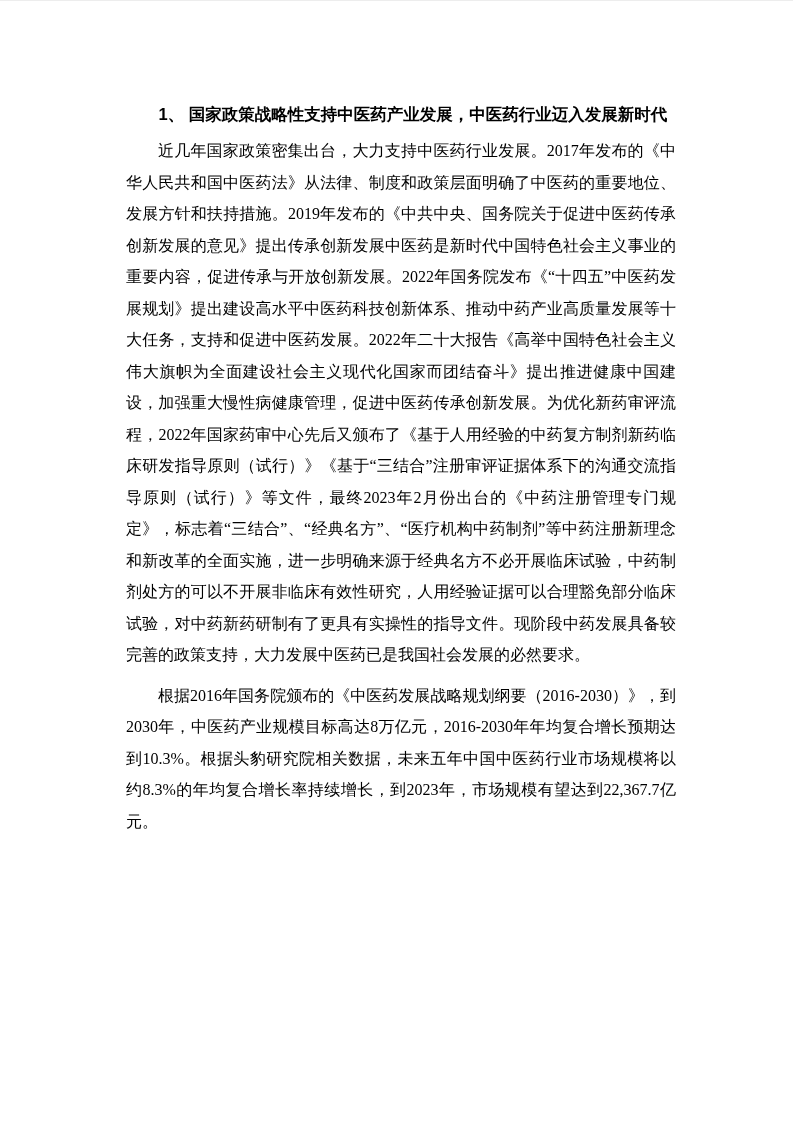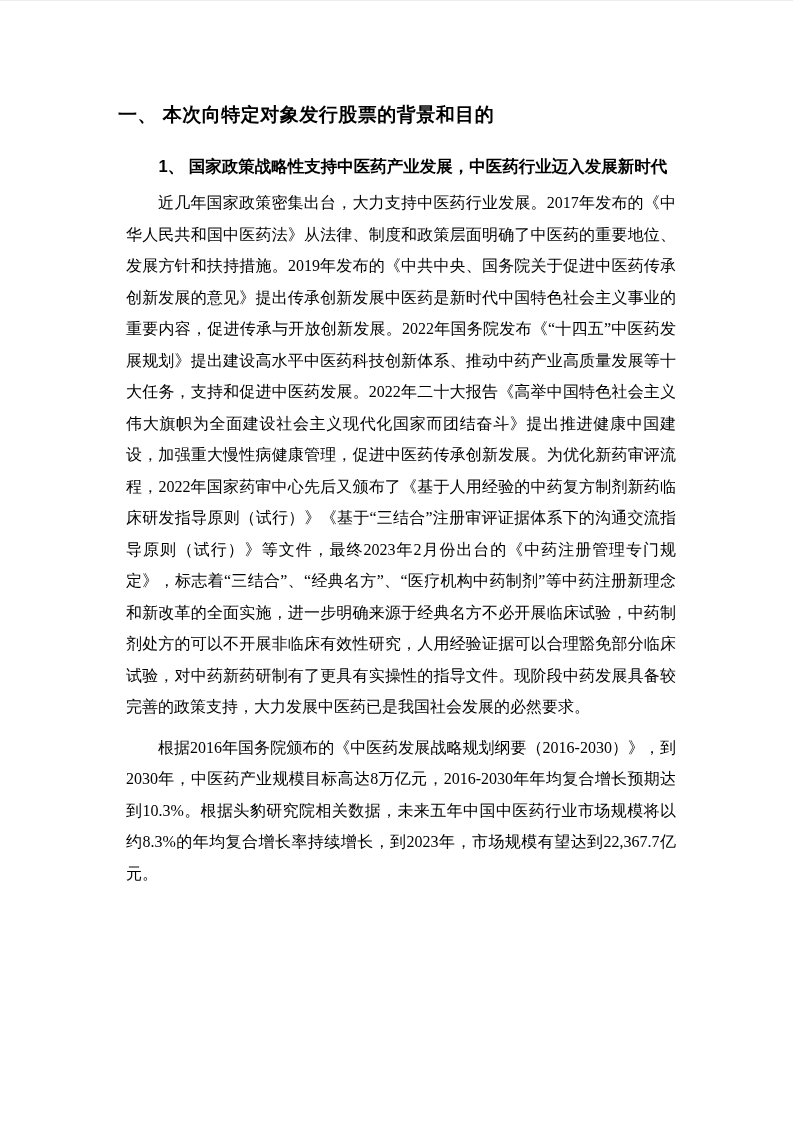--- a/index.html
+++ b/index.html
@@ -50,21 +50,20 @@
     text-align: justify;
     text-indent: 2em;
     margin: 0 0 9px 8px;
     word-break: break-all;
   }
 </style>
 </head>
 <body>
 
 <div class="page">
-  <h1 class="h1">一、 本次向特定对象发行股票的背景和目的</h1>
 
 
   <h3 class="h3">1、 国家政策战略性支持中医药产业发展，中医药行业迈入发展新时代</h3>
 
   <p class="body-para">近几年国家政策密集出台，大力支持中医药行业发展。2017年发布的《中华人民共和国中医药法》从法律、制度和政策层面明确了中医药的重要地位、发展方针和扶持措施。2019年发布的《中共中央、国务院关于促进中医药传承创新发展的意见》提出传承创新发展中医药是新时代中国特色社会主义事业的重要内容，促进传承与开放创新发展。2022年国务院发布《“十四五”中医药发展规划》提出建设高水平中医药科技创新体系、推动中药产业高质量发展等十大任务，支持和促进中医药发展。2022年二十大报告《高举中国特色社会主义伟大旗帜为全面建设社会主义现代化国家而团结奋斗》提出推进健康中国建设，加强重大慢性病健康管理，促进中医药传承创新发展。为优化新药审评流程，2022年国家药审中心先后又颁布了《基于人用经验的中药复方制剂新药临床研发指导原则（试行）》《基于“三结合”注册审评证据体系下的沟通交流指导原则（试行）》等文件，最终2023年2月份出台的《中药注册管理专门规定》，标志着“三结合”、“经典名方”、“医疗机构中药制剂”等中药注册新理念和新改革的全面实施，进一步明确来源于经典名方不必开展临床试验，中药制剂处方的可以不开展非临床有效性研究，人用经验证据可以合理豁免部分临床试验，对中药新药研制有了更具有实操性的指导文件。现阶段中药发展具备较完善的政策支持，大力发展中医药已是我国社会发展的必然要求。</p>
 
   <p class="body-para">根据2016年国务院颁布的《中医药发展战略规划纲要（2016-2030）》，到2030年，中医药产业规模目标高达8万亿元，2016-2030年年均复合增长预期达到10.3%。根据头豹研究院相关数据，未来五年中国中医药行业市场规模将以约8.3%的年均复合增长率持续增长，到2023年，市场规模有望达到22,367.7亿元。</p>
 
 </div>
 

